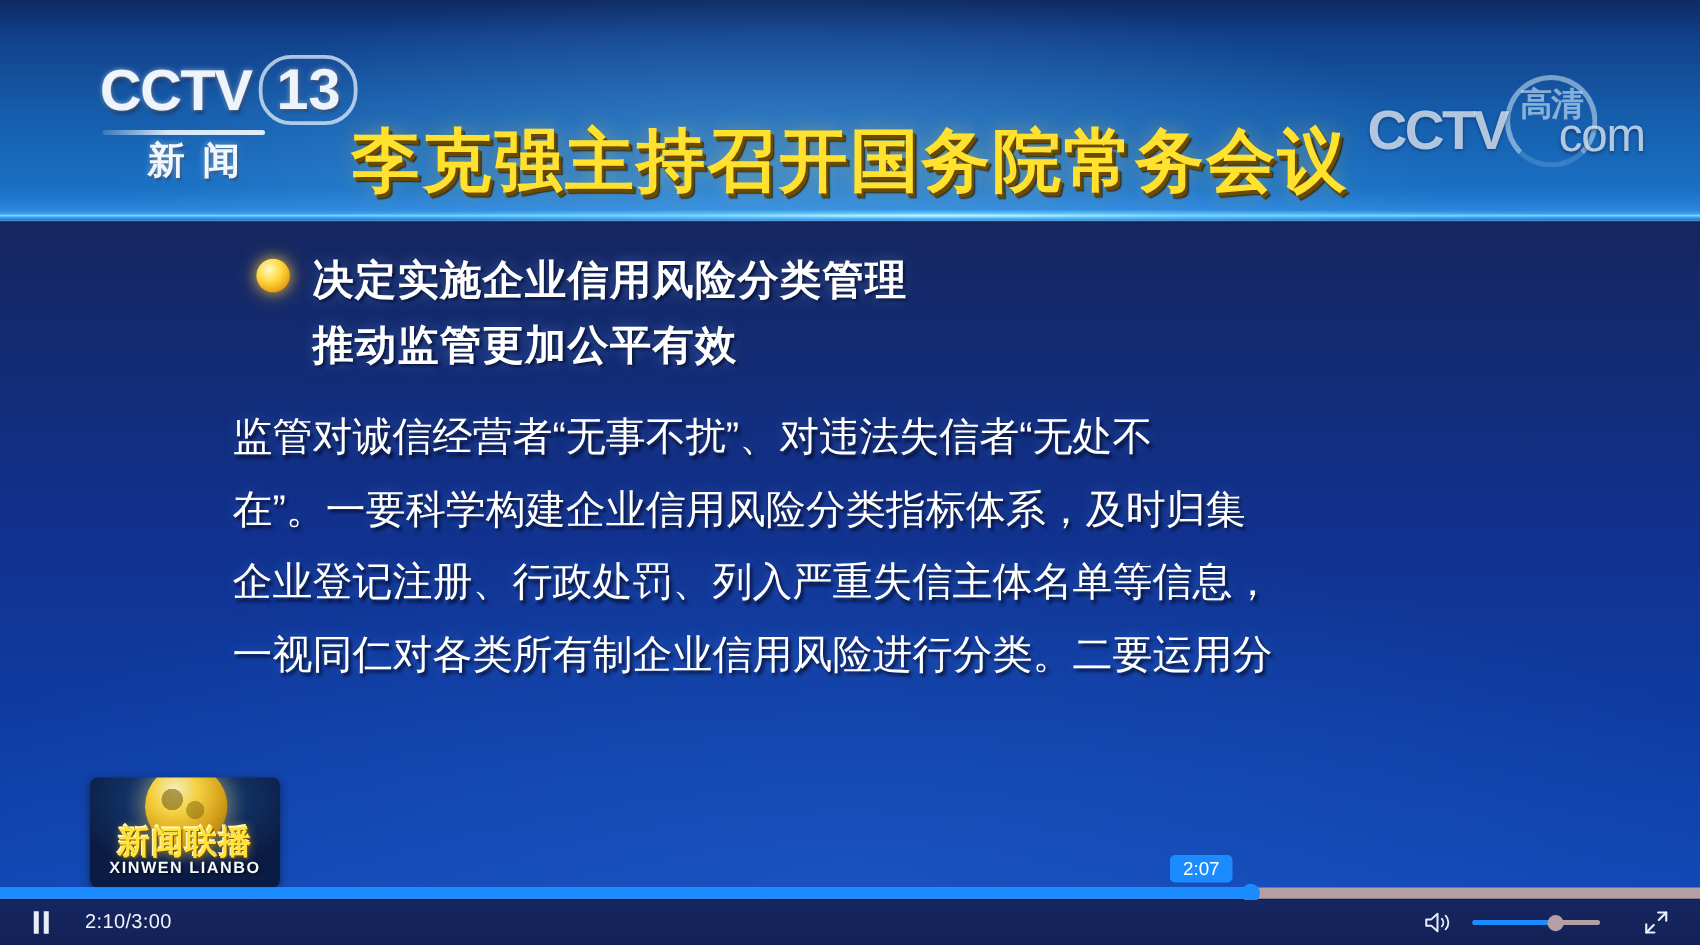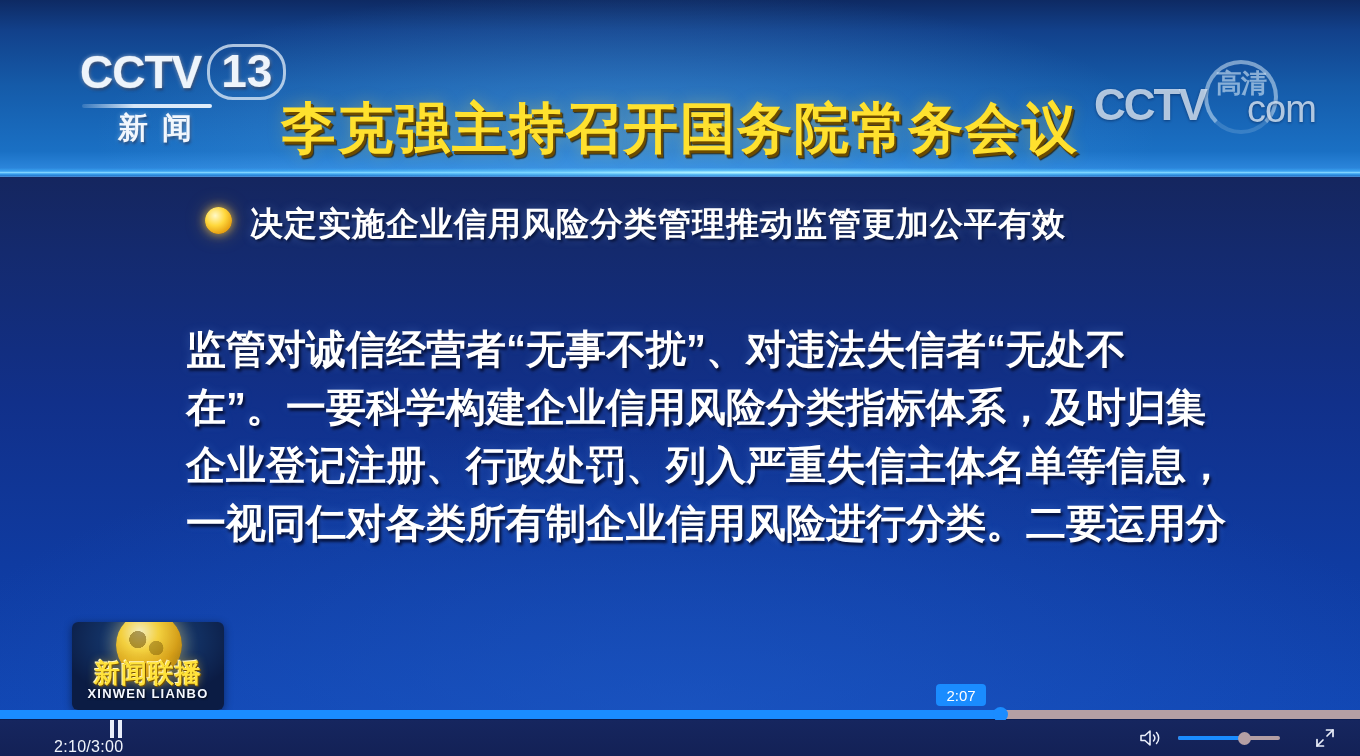--- a/index.html
+++ b/index.html
@@ -142,35 +142,35 @@
     position:absolute; left:205px; top:198px;
     display:flex; align-items:flex-start;
   }
   .bullet-dot {
     flex:0 0 auto;
     width:27px; height:27px; margin-top:9px; margin-right:18px;
     border-radius:50%;
     background:radial-gradient(circle at 38% 32%, #fff9c8 0%, #ffd83d 40%, #e8a314 72%, #b97a07 100%);
     box-shadow:0 0 10px rgba(255,205,60,.75), 0 0 20px rgba(255,190,40,.35);
   }
-  .bullet-lines { display:flex; flex-direction:row; }
+  .bullet-lines { display:flex; flex-direction:column; }
   .bullet-line {
     font-size:33px; font-weight:bold; letter-spacing:1px;
     line-height:52px; color:#ffffff;
     text-shadow:2px 2px 3px rgba(0,10,45,.85), 0 0 10px rgba(140,190,255,.35);
     white-space:nowrap;
   }
 
   
   #paragraph {
     position:absolute; left:186px; top:320px;
     width:1000px;
   }
   .para-line {
-    font-size:40px; font-weight:bold; letter-spacing:0px;
+    font-size:32px; font-weight:normal; letter-spacing:0px;
     line-height:58px; color:#ffffff;
     text-shadow:2px 3px 3px rgba(0,8,40,.9), 0 0 10px rgba(120,175,255,.30);
     white-space:nowrap;
   }
 
   
   #xwlb {
     position:absolute; left:72px; top:622px;
     width:152px; height:88px;
     border-radius:6px;
@@ -236,21 +236,21 @@
     display:flex; align-items:center; justify-content:center;
     padding:0 6px;
   }
 
   
   #controls {
     position:absolute; left:0; top:720px; width:1360px; height:36px;
     background:linear-gradient(#16265f 0%, #132156 100%);
     display:flex; align-items:center;
   }
-  .ctl-left { display:flex; align-items:flex-end; padding-left:26px;flex-direction:column; }
+  .ctl-left { display:flex; align-items:flex-end; padding-left:26px; }
   .ctl-right { margin-left:auto; display:flex; align-items:center; padding-right:24px; }
 
   .pause-icon {
     width:14px; height:18px; position:relative; cursor:pointer;
   }
   .pause-icon i {
     position:absolute; top:0; width:4px; height:18px; background:#e9eefa; display:block;
   }
   .pause-icon i:first-child { left:1px; }
   .pause-icon i:last-child  { left:9px; }

